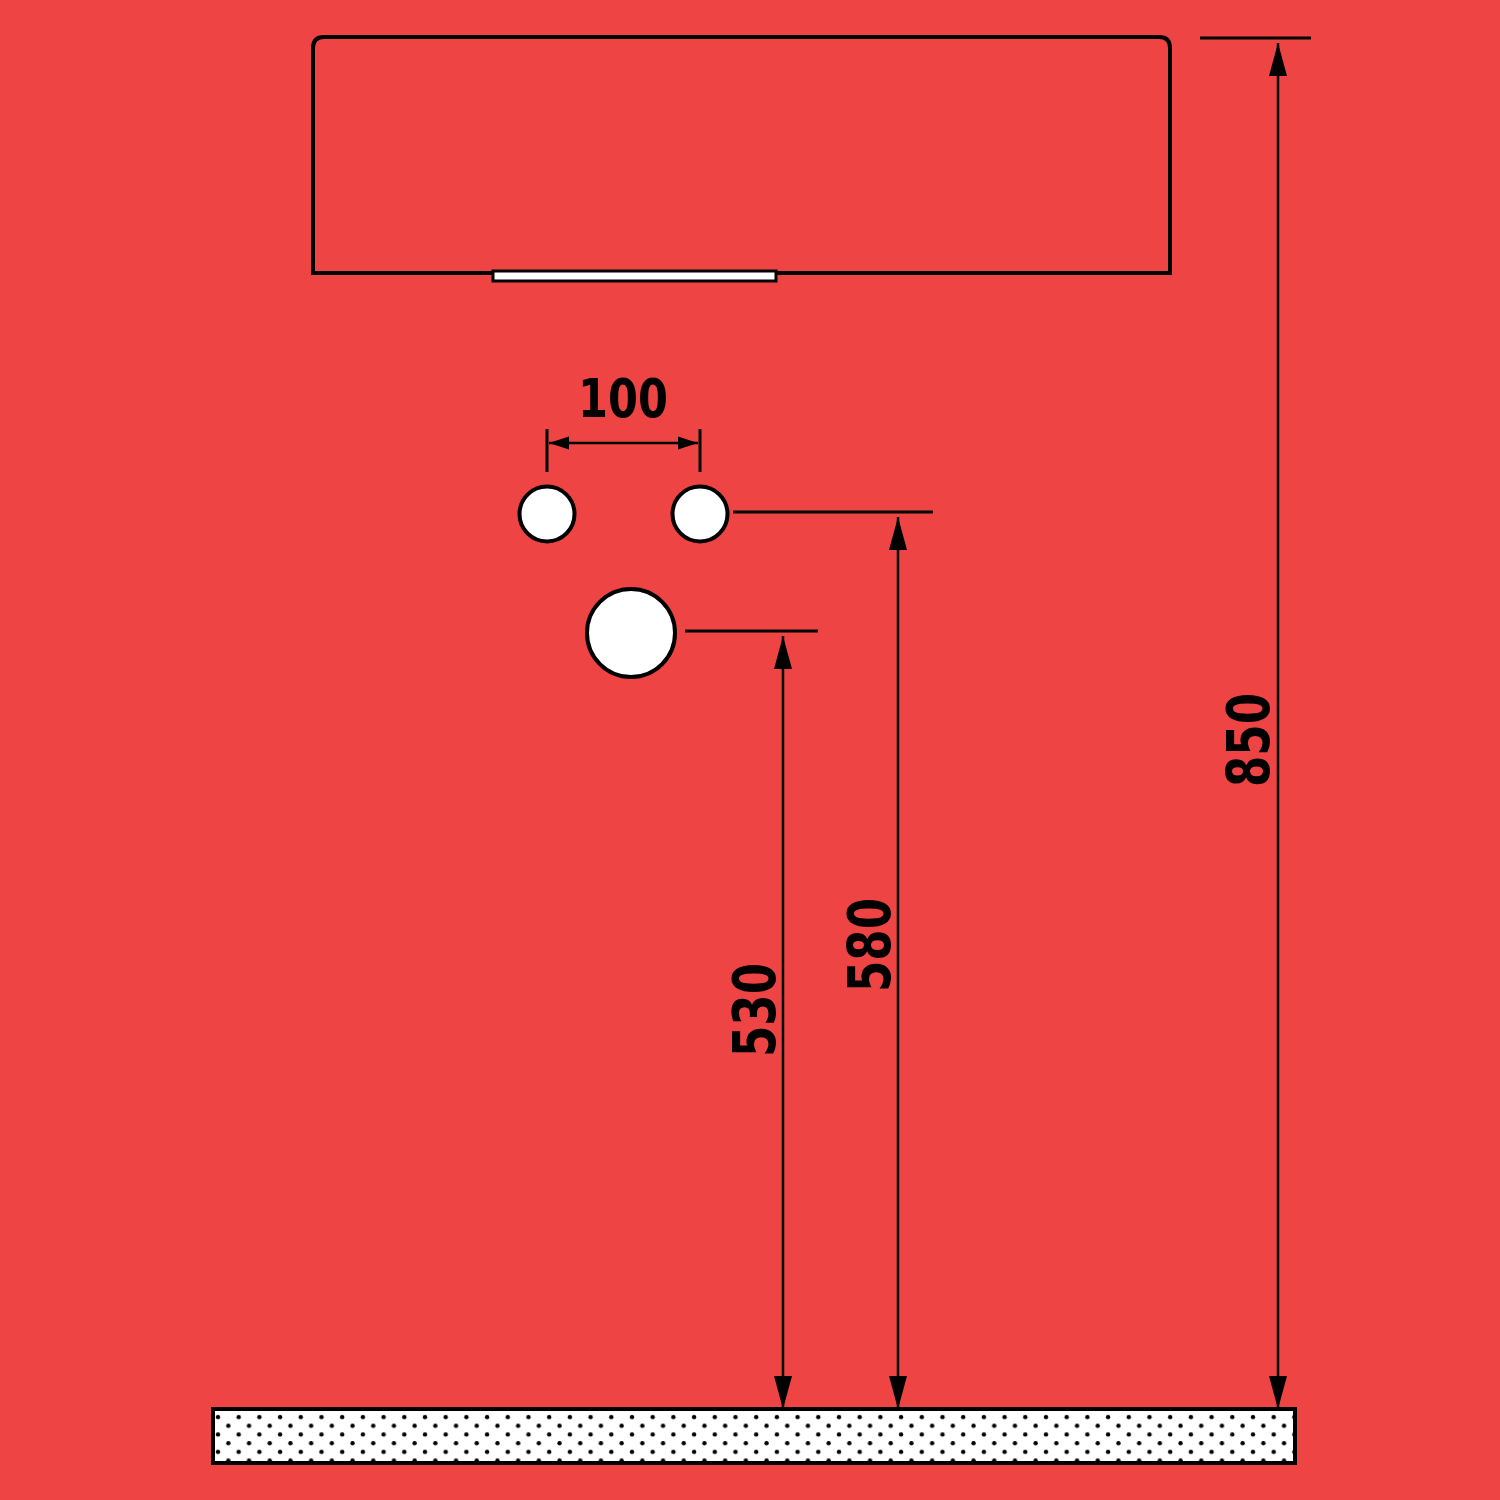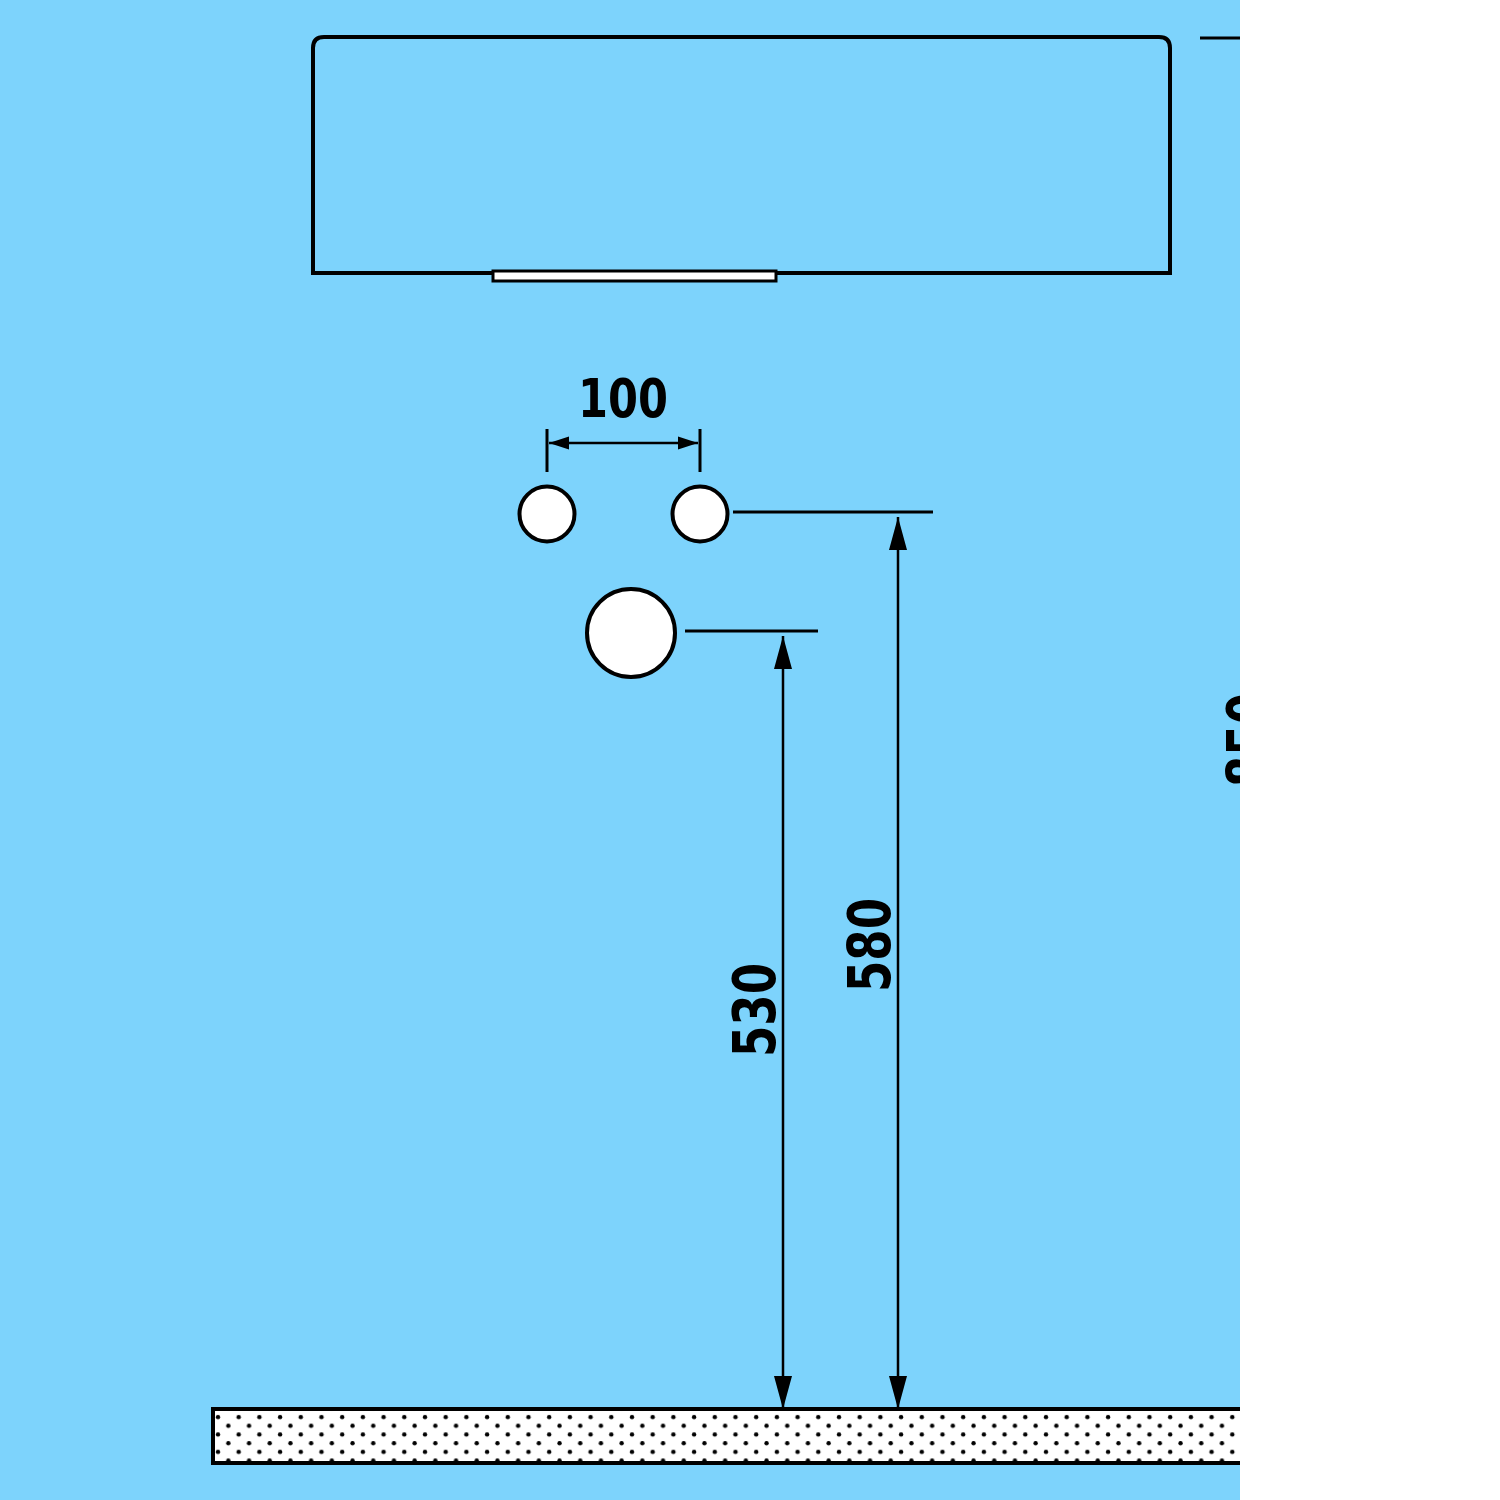--- a/index.html
+++ b/index.html
@@ -2,23 +2,23 @@
 <html><head>
 <meta charset="utf-8">
 <style>
   html, body {
     margin: 0;
     padding: 0;
     background: #ffffff;
   }
   .canvas {
     position: relative;
-    width: 1240px;
+    width: 1500px;
     height: 1500px;
-    background: #7dd3fc;
+    background: #ef4444;
     overflow: hidden;
   }
   svg { display: block; }
   .stroke  { stroke: #000000; fill: none; }
   .w4      { stroke-width: 4; }
   .w3      { stroke-width: 3; }
   .w25     { stroke-width: 2.5; }
   .fillwhite { fill: #ffffff; }
   .arrowhead { fill: #000000; stroke: none; }
   text.dim-label {

